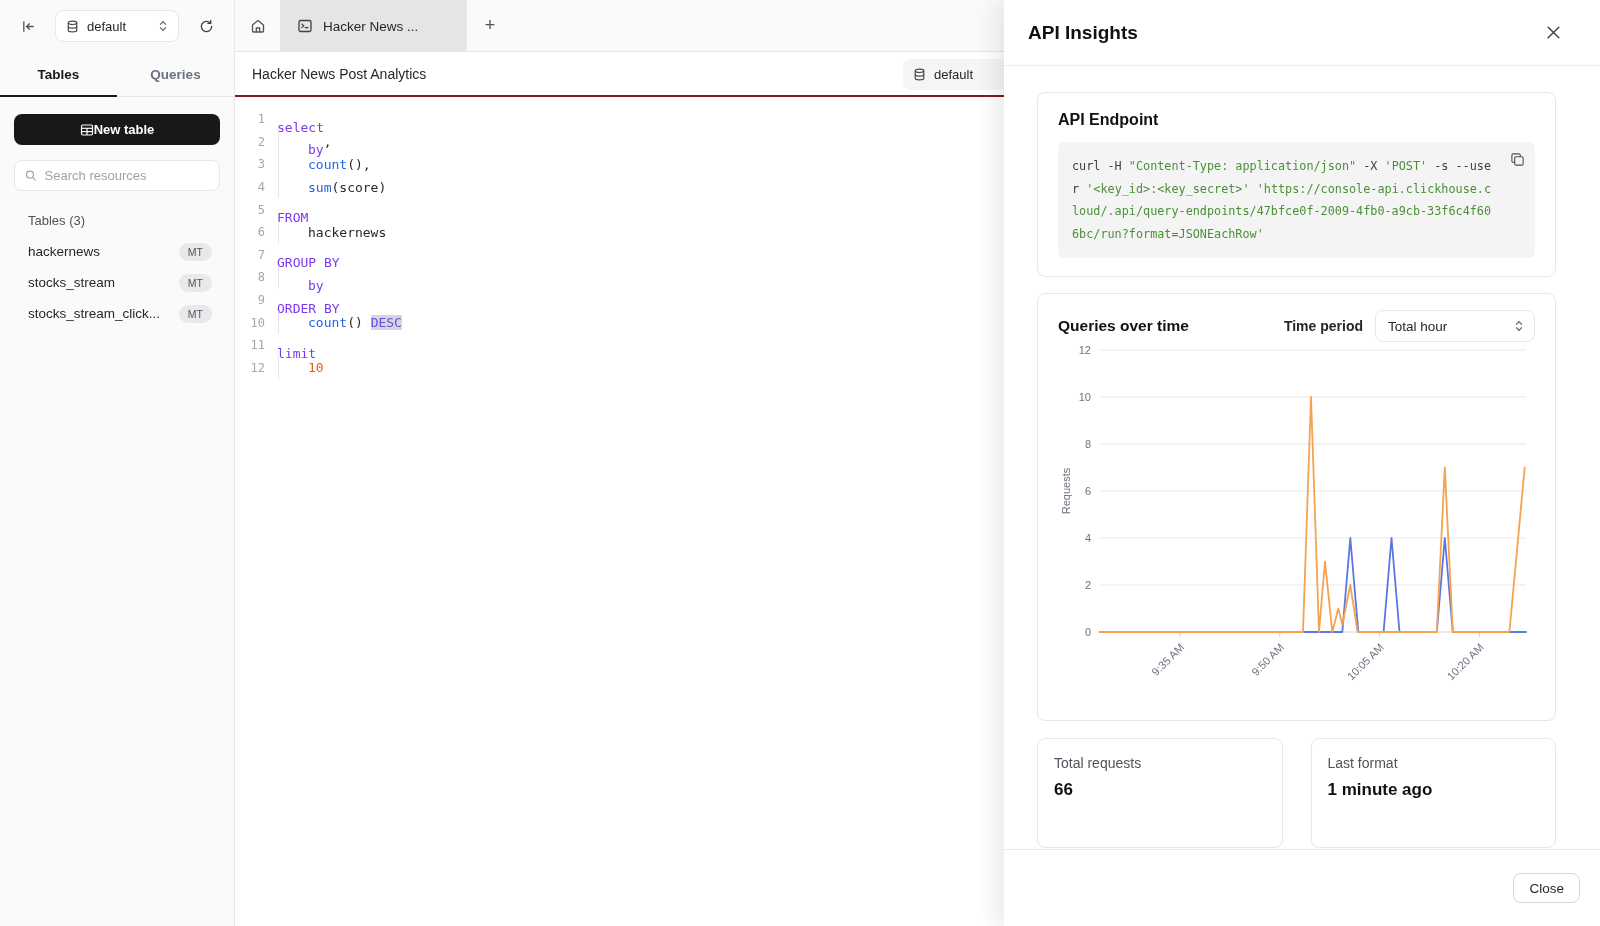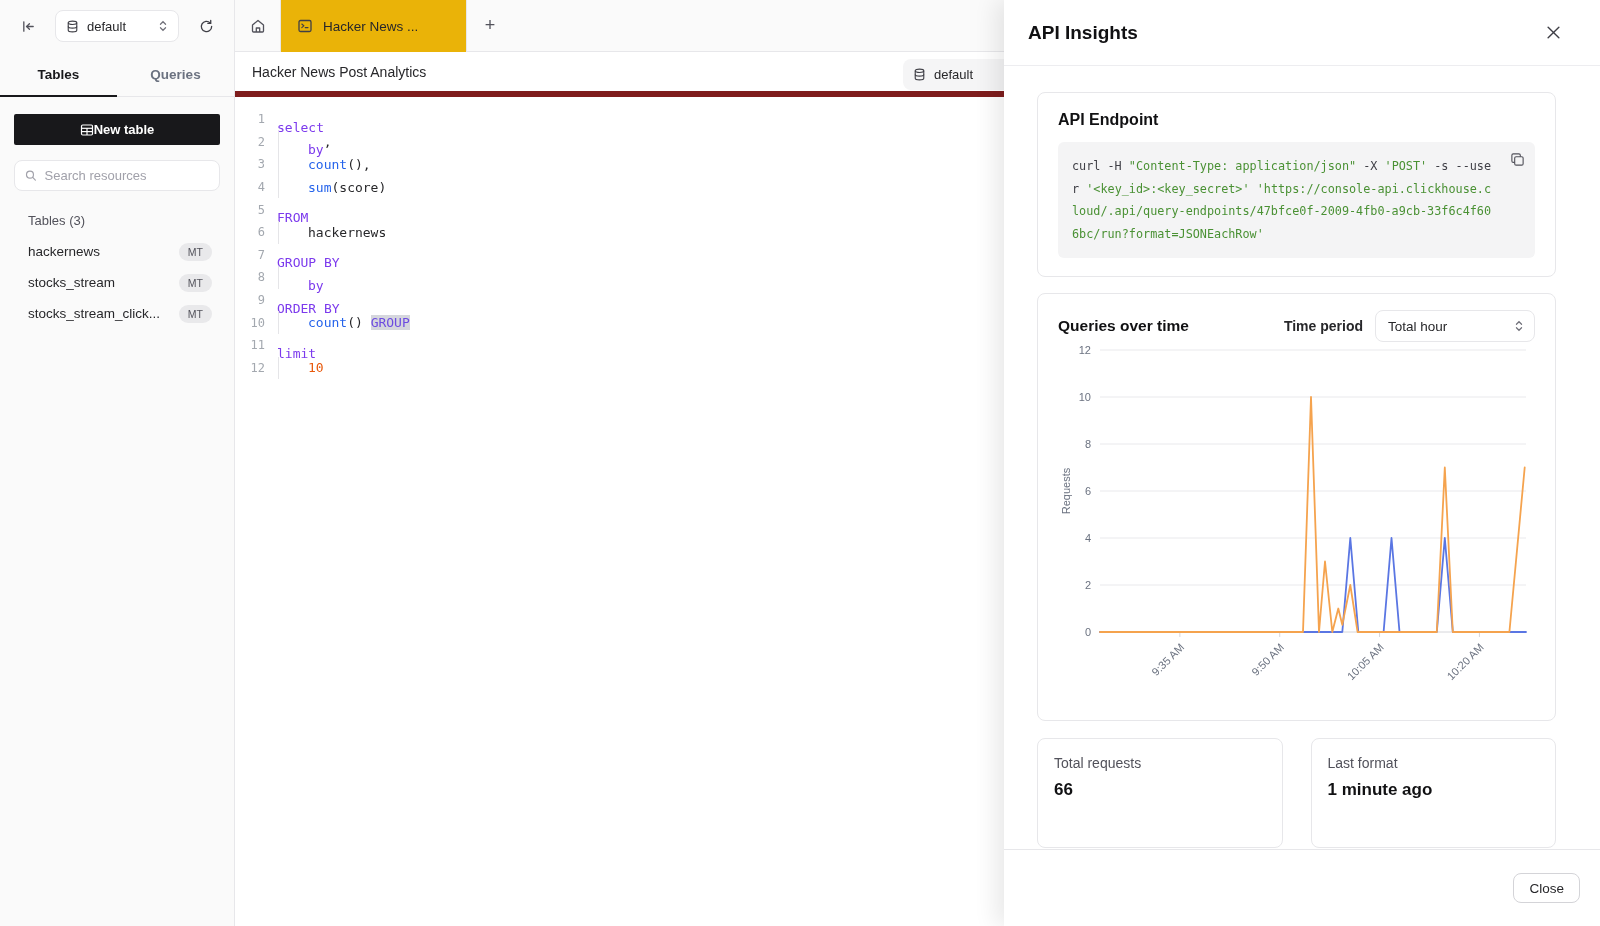--- a/index.html
+++ b/index.html
@@ -15,44 +15,44 @@
     border-radius:6px; cursor:pointer; color:#52525b; background:transparent; border:none; }
   .db-pill { display:flex; align-items:center; gap:8px; background:#fff; border:1px solid #e7e7ea;
     border-radius:8px; height:32px; padding:0 10px; width:124px; cursor:pointer; }
   .db-pill .lbl { font-size:13px; color:#27272a; flex:1; }
   .sidebar-tabs { height:45px; display:flex; border-bottom:1px solid #e7e7ea; position:relative; }
   .s-tab { flex:1; display:flex; align-items:center; justify-content:center; font-size:13.5px;
     color:#6b7280; cursor:pointer; position:relative;font-weight:bold; }
   .s-tab.active { color:#18181b; font-weight:600; }
   .s-tab.active::after { content:""; position:absolute; left:0; right:0; bottom:-1px; height:2.5px; background:#18181b; }
   .sidebar-body { padding:17px 14px; }
-  .new-table-btn { width:100%; height:31px; background:#18181b; color:#fff; border:none; border-radius:2px;
+  .new-table-btn { width:100%; height:31px; background:#18181b; color:#fff; border:none; border-radius:8px;
     font-size:13px; font-weight:600; display:flex; align-items:center; justify-content:center; cursor:pointer; }
   .search-box { margin-top:15px; height:31px; background:#fff; border:1px solid #e7e7ea; border-radius:8px;
     display:flex; align-items:center; gap:8px; padding:0 10px; }
   .search-box input { border:none; outline:none; font-size:13px; color:#27272a; width:100%;
     font-family:"Liberation Sans", sans-serif; background:transparent; }
   .search-box input::placeholder { color:#a1a1aa; }
   .section-label { margin:22px 0 8px 14px; font-size:13px; color:#52525b; }
   .table-row { display:flex; align-items:center; justify-content:space-between; height:31px;
     padding:0 8px 0 14px; border-radius:6px; cursor:pointer; }
   .table-row .nm { font-size:13.5px; color:#27272a; white-space:nowrap; overflow:hidden; }
   .badge { background:#e9e9eb; color:#52525b; font-size:10.5px; border-radius:999px; padding:3px 9px; }
 
   
   .main { position:absolute; left:235px; top:0; right:0; height:926px; background:#fff; }
   .tabbar { height:52px; background:#fafafa; border-bottom:1px solid #e7e7ea; display:flex; align-items:stretch; }
   .home-cell { width:46px; display:flex; align-items:center; justify-content:center;
     border-right:1px solid #e7e7ea; color:#52525b; cursor:pointer; }
-  .doc-tab { width:186px; background:#eab308; display:flex; align-items:center; gap:10px; padding:0 16px;
+  .doc-tab { width:186px; background:#e5e5e5; display:flex; align-items:center; gap:10px; padding:0 16px;
     border-right:1px solid #e7e7ea; margin-bottom:-1px; cursor:pointer; }
   .doc-tab .t { font-size:13.5px; color:#27272a; }
   .plus-btn { width:46px; display:flex; align-items:center; justify-content:center; color:#52525b;
     font-size:18px; cursor:pointer; background:transparent; border:none; }
-  .toolbar { height:45px; border-bottom:6px solid #7f1d1d; display:flex; align-items:center; padding:0 17px; position:relative;text-align:center; }
+  .toolbar { height:45px; border-bottom:2px solid #7f1d1d; display:flex; align-items:center; padding:0 17px; position:relative;text-align:center; }
   .toolbar .title { font-size:14px; color:#27272a; }
   .toolbar .db-pill2 { position:absolute; left:668px; top:7px; height:31px; width:140px; background:#f5f5f6;
     border-radius:8px; display:flex; align-items:center; gap:8px; padding:0 10px; cursor:pointer; }
   .toolbar .db-pill2 .lbl { font-size:13px; color:#27272a; }
 
   
   .editor { padding-top:11px; font-family:"DejaVu Sans Mono","Liberation Mono", monospace; font-size:13px; }
   .code-line { display:flex; height:22.6px; align-items:center; }
   .gutter { width:30px; text-align:right; color:#a3a8af; font-size:12px; flex:none; }
   .code { padding-left:12px; white-space:pre; display:flex; align-items:center; height:100%; }
@@ -230,21 +230,21 @@
         <div class="code-line">
           <span class="gutter">8</span>
           <span class="code"><span class="indent"></span><span class="tk-kw">by</span></span>
         </div>
         <div class="code-line">
           <span class="gutter">9</span>
           <span class="code"><span class="tk-kw">ORDER BY</span></span>
         </div>
         <div class="code-line">
           <span class="gutter">10</span>
-          <span class="code"><span class="indent"></span><span class="tk-fn">count</span><span class="tk-pl">() </span><span class="tk-kwhl">GROUP</span></span>
+          <span class="code"><span class="indent"></span><span class="tk-fn">count</span><span class="tk-pl">() </span><span class="tk-kwhl">DESC</span></span>
         </div>
         <div class="code-line">
           <span class="gutter">11</span>
           <span class="code"><span class="tk-kw">limit</span></span>
         </div>
         <div class="code-line">
           <span class="gutter">12</span>
           <span class="code"><span class="indent"></span><span class="tk-num">10</span></span>
         </div>
       </div>

